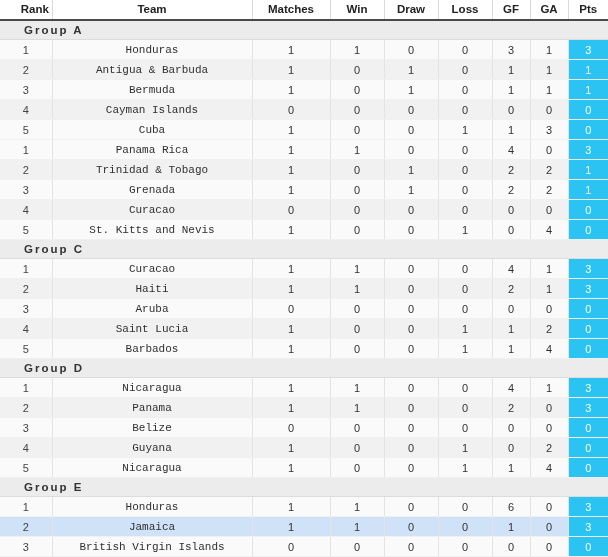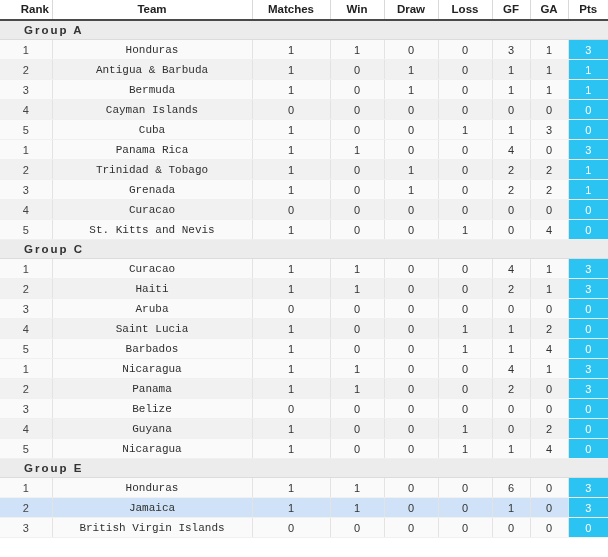--- a/index.html
+++ b/index.html
@@ -261,20 +261,23 @@
         <td class="rank">5</td>
         <td class="team">Barbados</td>
         <td>1</td>
         <td>0</td>
         <td>0</td>
         <td>1</td>
         <td>1</td>
         <td>4</td>
         <td class="pts">0</td>
       </tr>
+      <tr class="group-row">
+        <td colspan="9">Group  D</td>
+      </tr>
       <tr class="data-row">
         <td class="rank">1</td>
         <td class="team">Nicaragua</td>
         <td>1</td>
         <td>1</td>
         <td>0</td>
         <td>0</td>
         <td>4</td>
         <td>1</td>
         <td class="pts">3</td>

